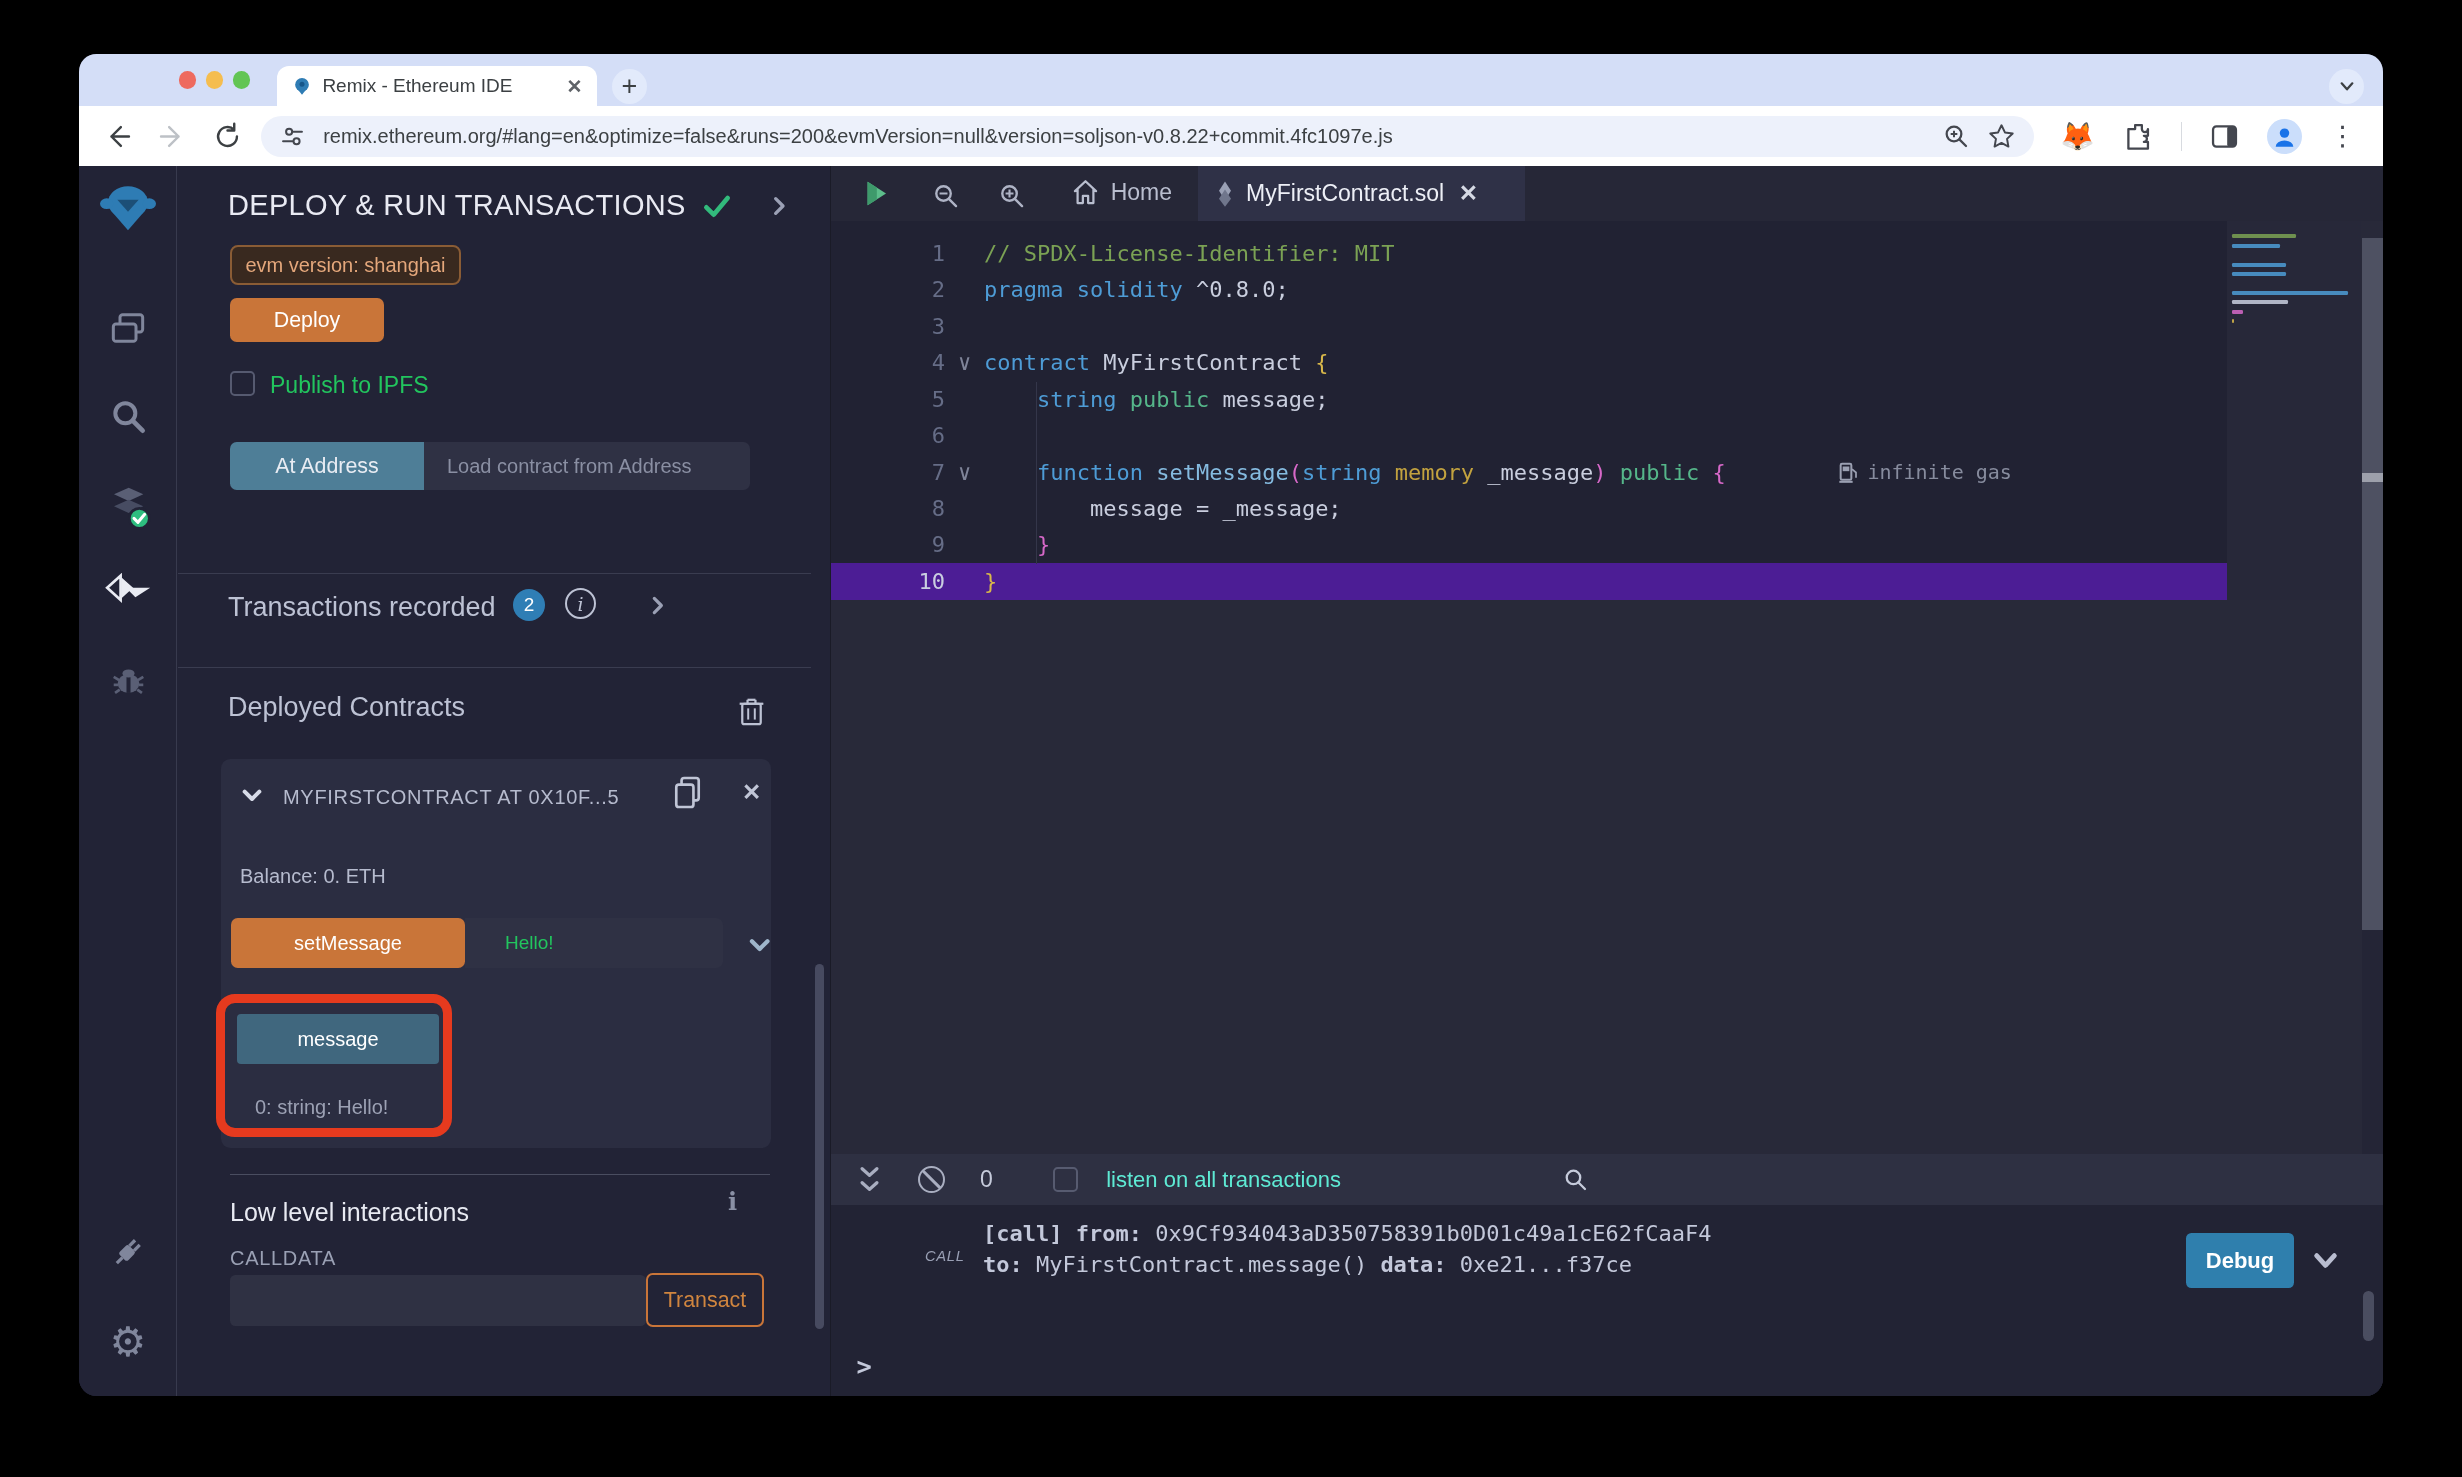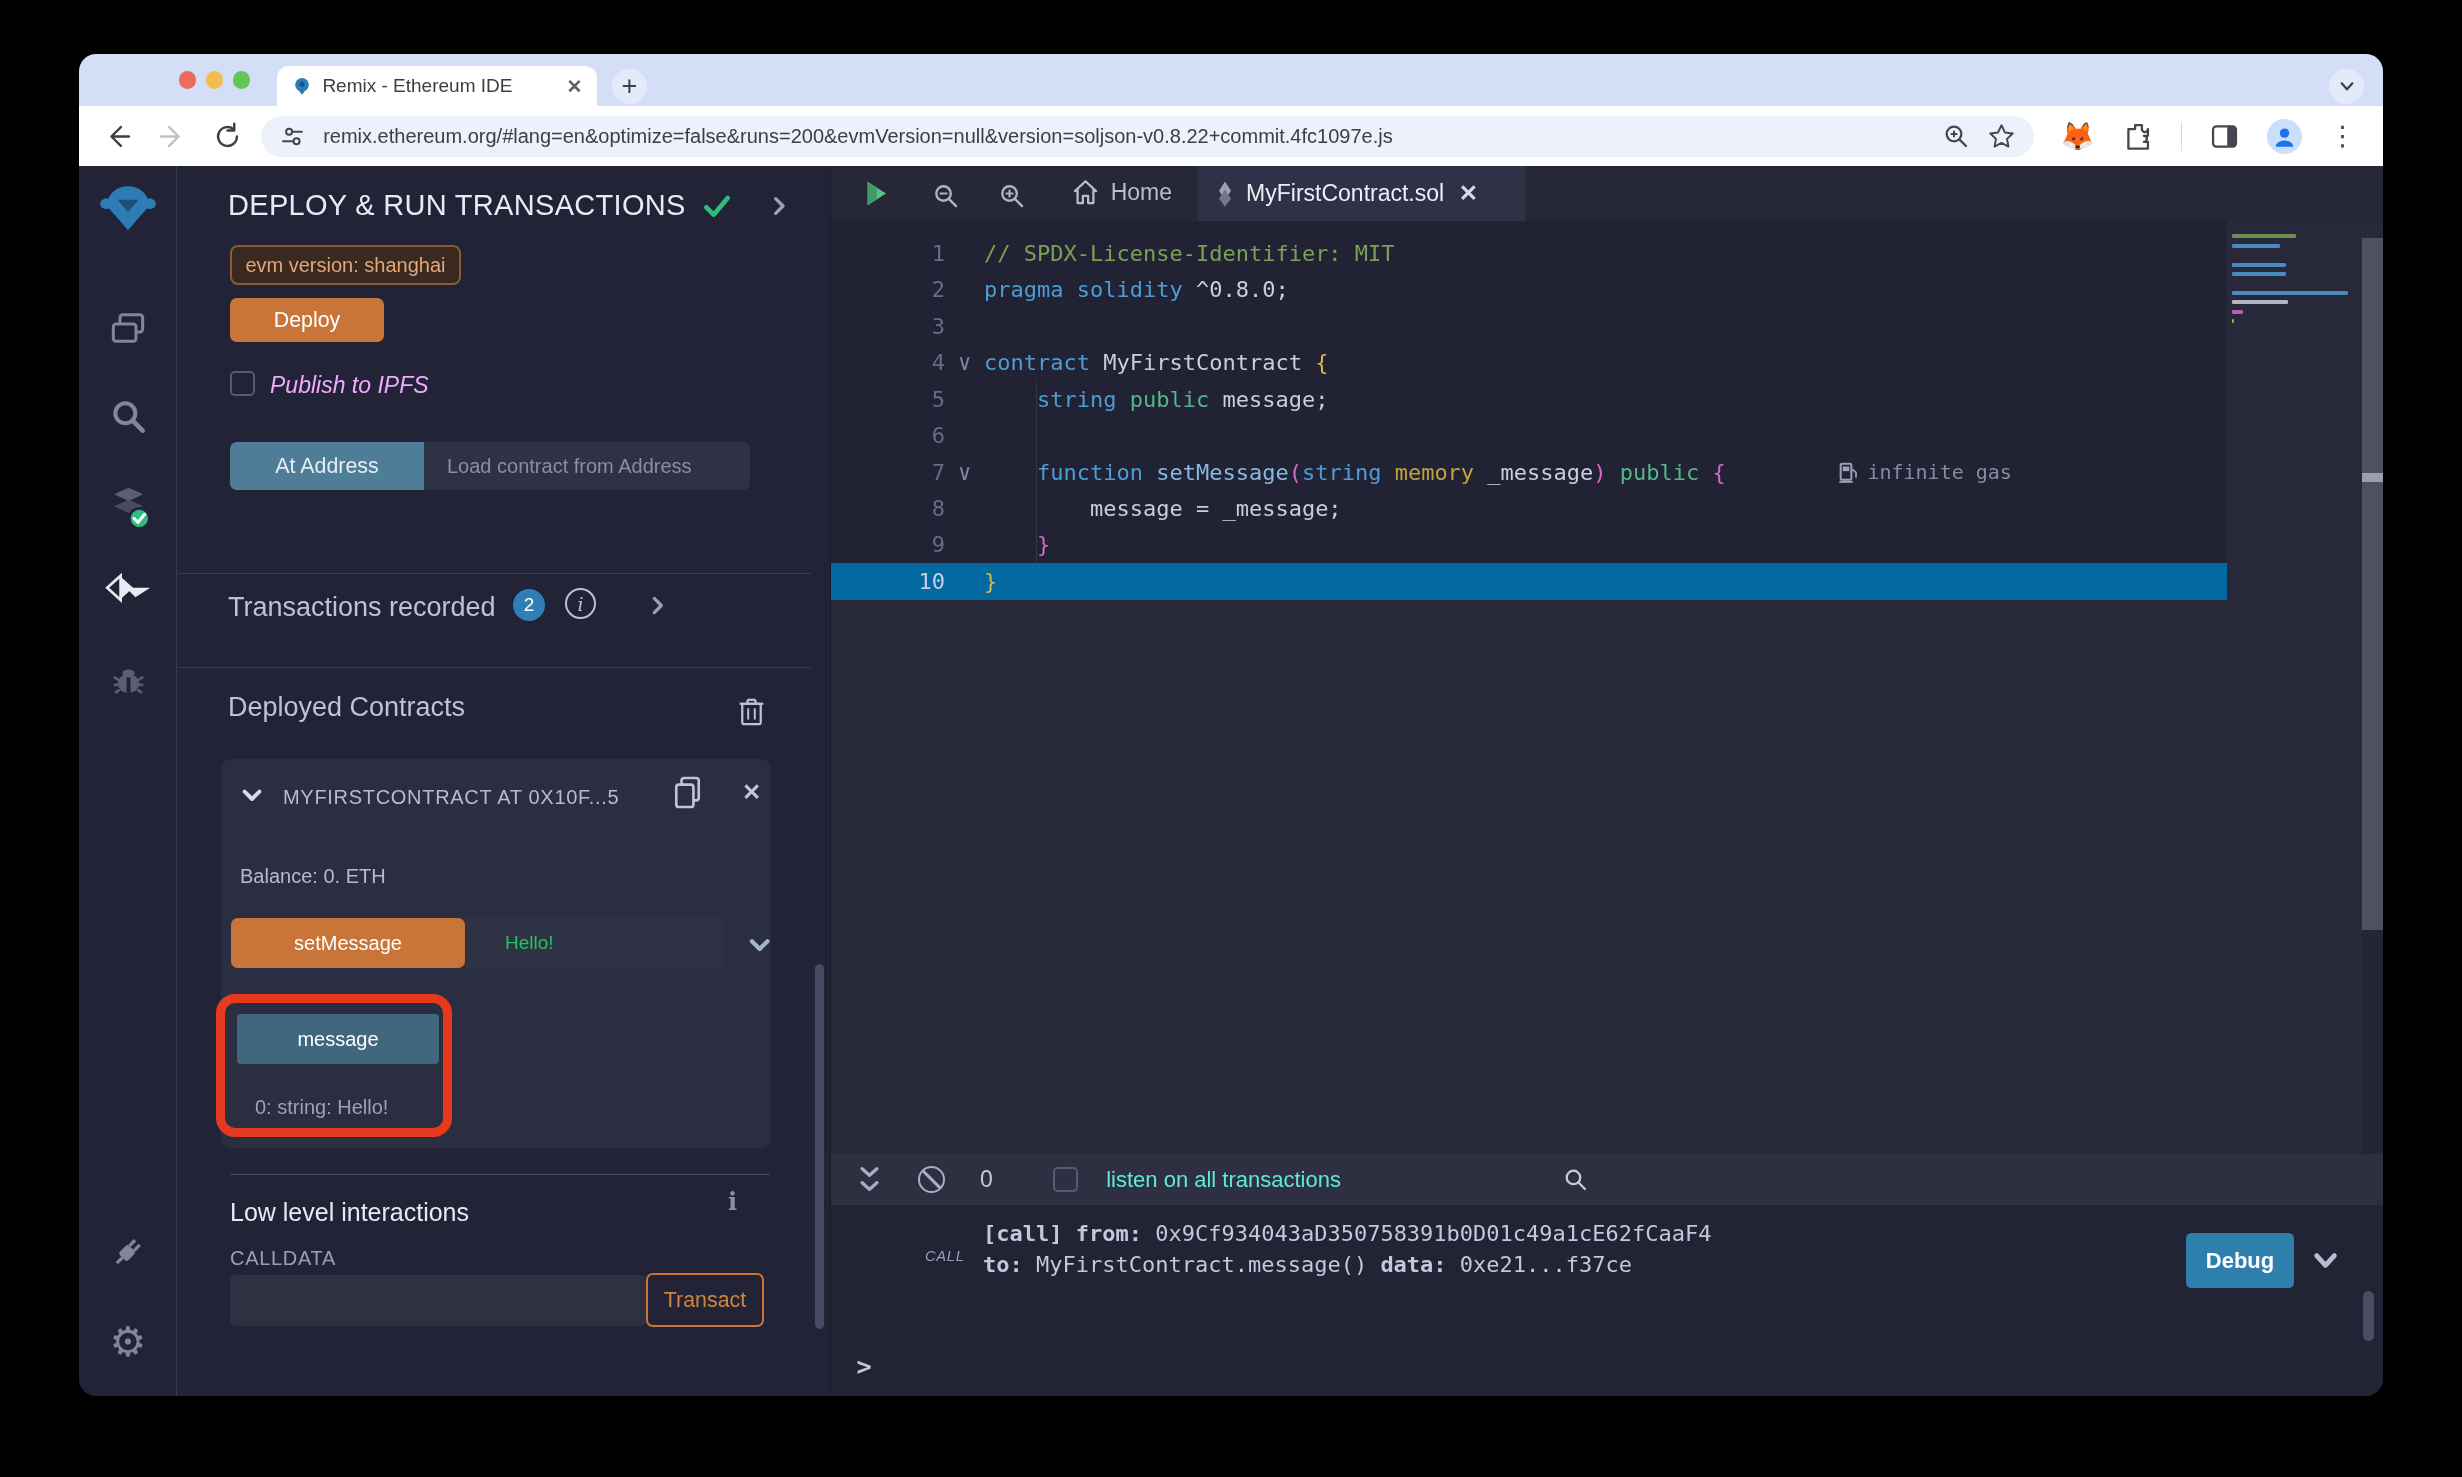--- a/index.html
+++ b/index.html
@@ -42,21 +42,21 @@
   svg.icon { display:block; }
 
   
   #panel { position:absolute; left:99px; top:0; width:652px; height:100%; }
   #panel-title { position:absolute; left:50px; top:23px; font-size:29px; color:#E9EAF3; letter-spacing:0.3px; white-space:nowrap; }
   #panel-check { position:absolute; left:523px; top:24px; color:#32BA7C; }
   #panel-chevron { position:absolute; left:589px; top:28px; color:#9BA0B5; }
   #evm-badge { position:absolute; left:52px; top:79px; background:#39291F; border:2px solid #8A5C35; border-radius:8px; color:#E4A77B; font-size:20px; padding:6.7px 13.4px; }
   #deploy-btn { position:absolute; left:52px; top:132px; width:154px; height:44px; background:#C97539; border-radius:6.7px; color:#FFFFFF; font-size:21.4px; display:flex; align-items:center; justify-content:center; }
   #publish-cb { position:absolute; left:52px; top:205px; width:25.4px; height:25.4px; border:2px solid #565A70; border-radius:4.7px; background:transparent; }
-  #publish-label { position:absolute; left:92px; top:206px; font-size:23px; color:#f0abfc;font-style:italic; }
+  #publish-label { position:absolute; left:92px; top:206px; font-size:23px; color:#22c55e; }
   #ataddress-btn { position:absolute; left:52px; top:276px; width:194px; height:48px; background:#4E7E97; border-radius:6.7px 0 0 6.7px; color:#E8ECF3; font-size:21.4px; display:flex; align-items:center; justify-content:center; }
   #ataddress-input { position:absolute; left:246px; top:276px; width:326px; height:48px; background:#2F3144; border-radius:0 6.7px 6.7px 0; color:#8A8FA3; font-size:20px; display:flex; align-items:center; padding-left:23px; }
   .panel-divider { position:absolute; left:0; width:633px; height:1.3px; background:#3A3C50; }
   #txrec-label { position:absolute; left:50px; top:426px; font-size:27px; color:#BDC2D4; }
   #txrec-badge { position:absolute; left:335px; top:423px; width:32px; height:32px; border-radius:50%; background:#2F7EB5; color:#fff; font-size:19px; display:flex; align-items:center; justify-content:center; }
   #txrec-info { position:absolute; left:387px; top:422px; width:31px; height:31px; border-radius:50%; border:2px solid #BDC2D4; color:#BDC2D4; font-size:19px; font-family:"DejaVu Serif", serif; display:flex; align-items:center; justify-content:center; font-style:italic; }
   #txrec-chevron { position:absolute; left:468px; top:428px; color:#9BA0B5; }
   #deployed-title { position:absolute; left:50px; top:526px; font-size:27px; color:#BDC2D4; }
   #trash-ic { position:absolute; left:559px; top:529px; color:#BDC2D4; }
 
@@ -90,21 +90,21 @@
   #zoomin-btn { position:absolute; left:166px; top:14.7px; color:#AEB3C5; }
   #home-tab { position:absolute; left:240px; top:12px; display:flex; align-items:center; color:#B9BECF; }
   #home-label { font-size:23px; margin-left:10.7px; }
   #file-tab { position:absolute; left:367px; top:0; width:327px; height:55px; background:#2F3147; display:flex; align-items:center; padding:0 17.4px; }
   #file-tab-label { font-size:23px; color:#EDEFF6; margin:0 14.7px 0 10.7px; white-space:nowrap; }
   #file-tab-close { font-size:23px; font-weight:bold; color:#D5D9E4; }
 
   #edit-body { position:absolute; left:0; top:55px; width:100%; height:933px; background:#282939; }
   #code-viewport { position:absolute; left:0; top:0; width:1396px; height:379px; background:#212233; }
   .code-row { position:absolute; left:0; width:100%; height:37px; display:flex; align-items:center; font-family:"DejaVu Sans Mono", monospace; font-size:22px; }
-  .code-row.current { background:#0369a1; }
+  .code-row.current { background:#4c1d95; }
   .code-row.current .ln { color:#C9CEE0; }
   .ln { width:114px; text-align:right; color:#666D87; padding-right:0; flex:none; }
   .fold { width:39px; text-align:center; color:#7F8499; flex:none; }
   .code-text { white-space:pre; }
   #indent-guide { position:absolute; left:205px; top:161px; width:1.3px; height:182px; background:#34364A; }
   #gas-widget { position:absolute; left:1007px; top:239px; display:flex; align-items:center; color:#878C9E; font-family:"DejaVu Sans Mono", monospace; font-size:20px; }
   #gas-widget svg { margin-right:9.4px; }
 
   #minimap { position:absolute; left:1396px; top:0; width:134px; height:379px; background:#272839; padding:13.4px 5.4px; }
   .mm-bar { height:4px; margin-bottom:5.4px; border-radius:1.3px; opacity:0.85; }

